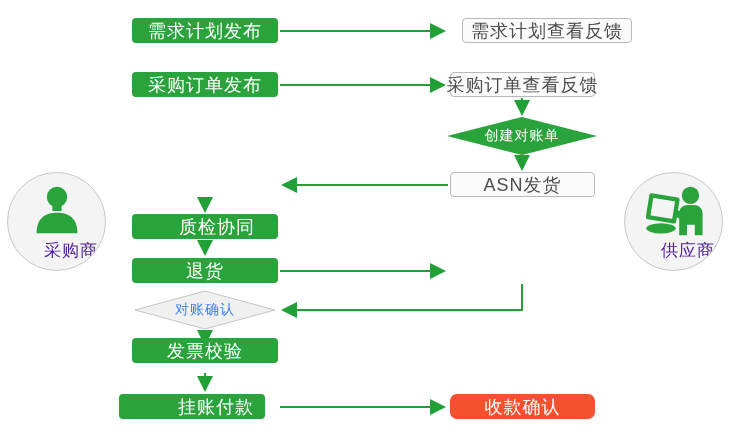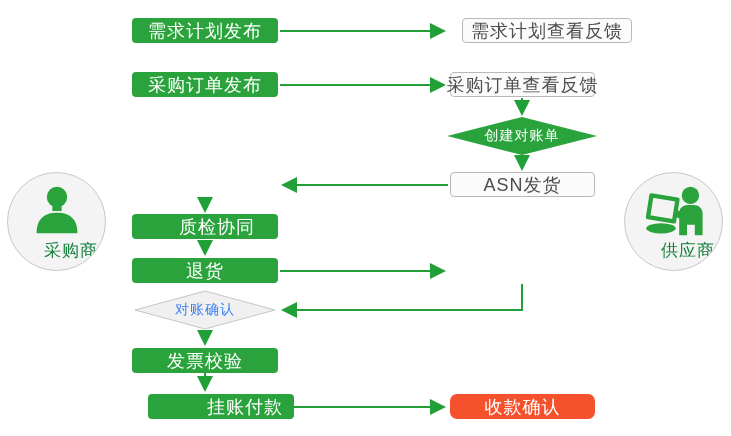--- a/index.html
+++ b/index.html
@@ -29,21 +29,21 @@
   .diamond-label.on-gray  { color: #3b82f6; }
 
   .actor {
     position: absolute; box-sizing: border-box;
     width: 99px; height: 99px; border-radius: 50%;
     background: #f4f4f4; border: 1px solid #c8c8c8;
     display: flex; flex-direction: column; align-items: center;
     overflow: hidden;
   }
   .actor .icon { margin-top: 12px; height: 52px; display: flex; align-items: flex-end; }
-  .actor .actor-label { margin-top: 2px; font-size: 17px; color: #15803d; letter-spacing: 1px; margin-left: 29px; }
+  .actor .actor-label { margin-top: 2px; font-size: 17px; color: #4c1d95; letter-spacing: 1px; margin-left: 29px; }
 </style>
 </head>
 <body>
 
 <div class="stage">
 
   <svg class="overlay">
     <defs>
       <marker id="ah" markerWidth="9" markerHeight="9" refX="7" refY="4" orient="auto">
         <path d="M0,0 L8,4 L0,8 Z" fill="#21a038"></path>
@@ -92,22 +92,22 @@
   <div class="node node-green" style="left:132px; top:214px;padding-left:24px;">质检协同</div>
   <div class="node node-green" style="left:132px; top:258px;">退货</div>
 
   <div class="diamond" style="left:134px; top:290px; width:142px; height:40px;">
     <svg width="142" height="40" viewBox="0 0 142 40">
       <polygon points="71,1 141,20 71,39 1,20" fill="#f0f0f0" stroke="#c6c6c6" stroke-width="1"></polygon>
     </svg>
     <span class="diamond-label on-gray">对账确认</span>
   </div>
 
-  <div class="node node-green" style="left:132px; top:348px;">发票校验</div>
-  <div class="node node-green" style="left:148px; top:394px;padding-left:48px;">挂账付款</div>
+  <div class="node node-green" style="left:132px; top:338px;">发票校验</div>
+  <div class="node node-green" style="left:119px; top:394px;padding-left:48px;">挂账付款</div>
 
   <div class="node node-white" style="left:462px; top:18px; width:170px;">需求计划查看反馈</div>
   <div class="node node-white" style="left:450px; top:72px; width:145px;">采购订单查看反馈</div>
 
   <div class="diamond" style="left:447px; top:117px; width:150px; height:38px;">
     <svg width="150" height="38" viewBox="0 0 150 38">
       <polygon points="75,0 150,19 75,38 0,19" fill="#2aa33c"></polygon>
     </svg>
     <span class="diamond-label on-green">创建对账单</span>
   </div>

